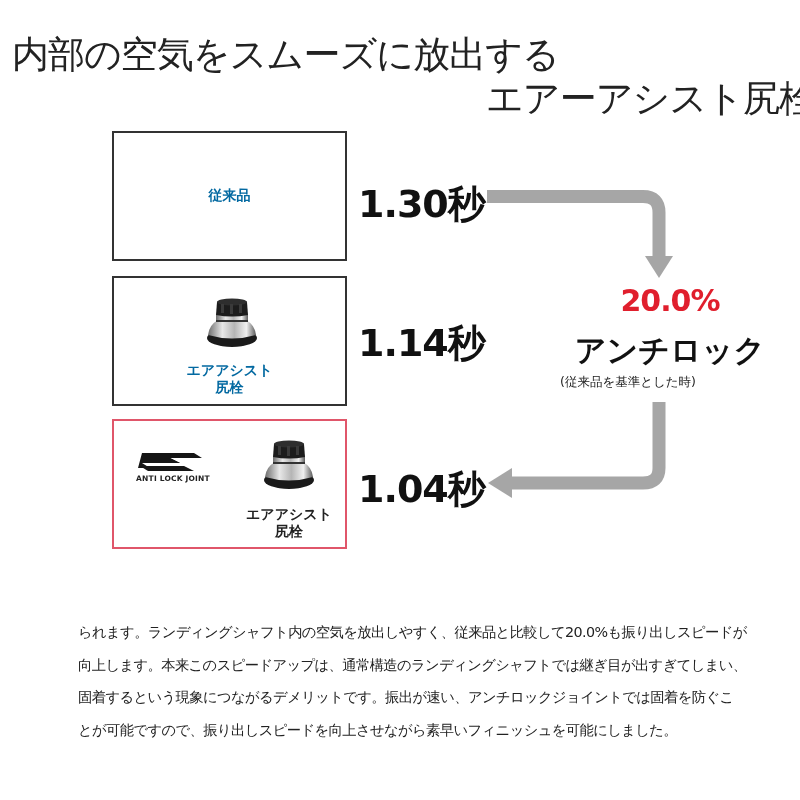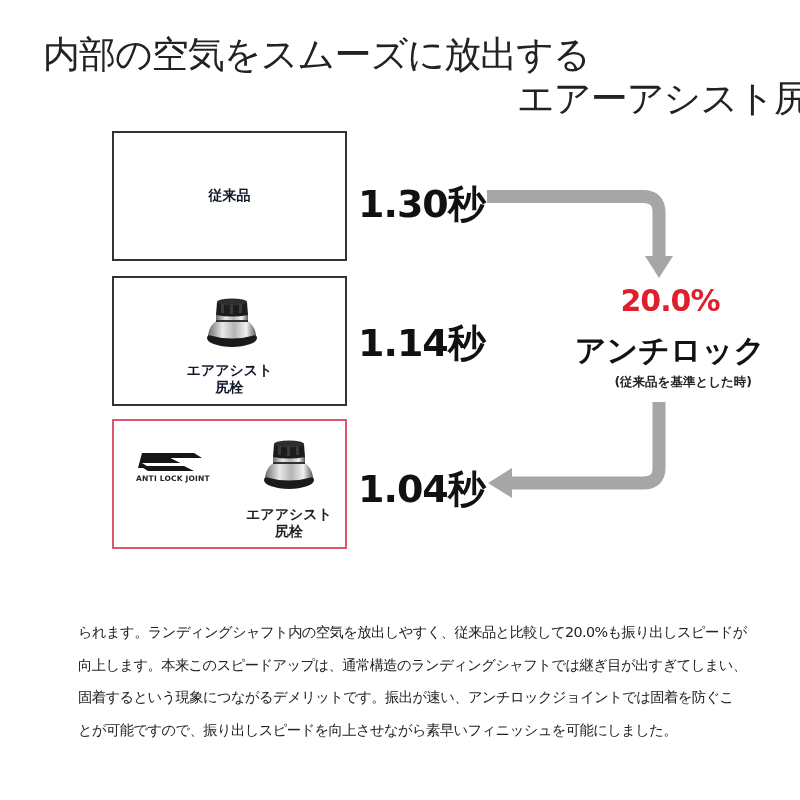--- a/index.html
+++ b/index.html
@@ -1,37 +1,37 @@
 <!DOCTYPE html>
 <html><head>
   <meta charset="utf-8">
   <style>
     html, body { margin: 0; padding: 0; background: #ffffff; }
     body { width: 800px; height: 800px; position: relative; overflow: hidden; color: #111; }
-    .serif { font-family: "DejaVu Serif", "Liberation Serif", serif; margin-left: 31px; }
+    .serif { font-family: "DejaVu Serif", "Liberation Serif", serif; }
     .sans { font-family: "DejaVu Sans", "Liberation Sans", sans-serif; }
     .abs { position: absolute; }
 
     .headline1 { left: 12px; top: 30px; font-size: 37px; font-weight: normal; letter-spacing: -1px; white-space: nowrap; color: #222; }
     .headline2 { left: 486px; top: 74px; font-size: 37px; font-weight: normal; letter-spacing: -1px; white-space: nowrap; color: #222; }
 
     .box { position: absolute; left: 112px; width: 231px; border: 2px solid #333; background: #fff; box-sizing: content-box; }
     .box1 { top: 131px; height: 126px; }
     .box2 { top: 276px; height: 126px; }
     .box3 { top: 419px; height: 126px; border-color: #e0566a; }
 
-    .box-label { position: absolute; left: 0; right: 0; text-align: center; font-size: 14px; font-weight: bold; line-height: 17px; color: #0f172a; }
+    .box-label { position: absolute; left: 0; right: 0; text-align: center; font-size: 14px; font-weight: bold; line-height: 17px; color: #0369a1; }
 
     .fitting { position: absolute; width: 58px; height: 50px; }
 
     .time { font-size: 38px; font-weight: bold; color: #111; letter-spacing: -1px; white-space: nowrap; }
 
     .pct { left: 560px; top: 283px; width: 220px; text-align: center; font-size: 30px; font-weight: bold; color: #e01f2d; letter-spacing: -1px; }
     .faster { left: 560px; top: 330px; width: 220px; text-align: center; font-size: 31px; font-weight: bold; color: #111; }
-    .note { left: 532px; top: 374px; width: 220px; text-align: right; font-size: 12.5px; font-weight: bold; color: #222; }
+    .note { left: 560px; top: 374px; width: 220px; text-align: left; font-size: 12.5px; font-weight: normal; color: #222; }
 
     .body-text { left: 78px; top: 616px; width: 690px; font-size: 14.3px; line-height: 32.5px; color: #222; letter-spacing: -0.6px; }
     .body-text p { margin: 0; white-space: nowrap; }
   </style>
 </head>
 <body>
 
 <div class="abs headline1 serif">内部の空気をスムーズに放出する</div>
 <div class="abs headline2 serif">エアーアシスト尻栓。</div>
 

